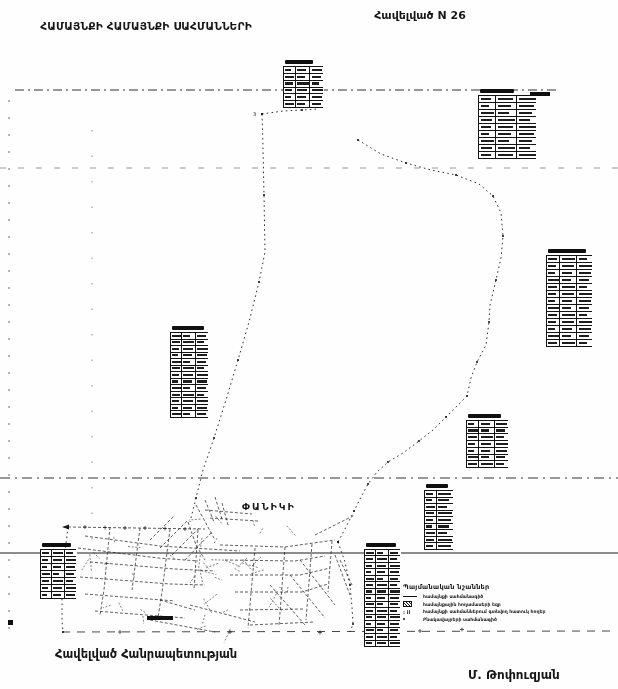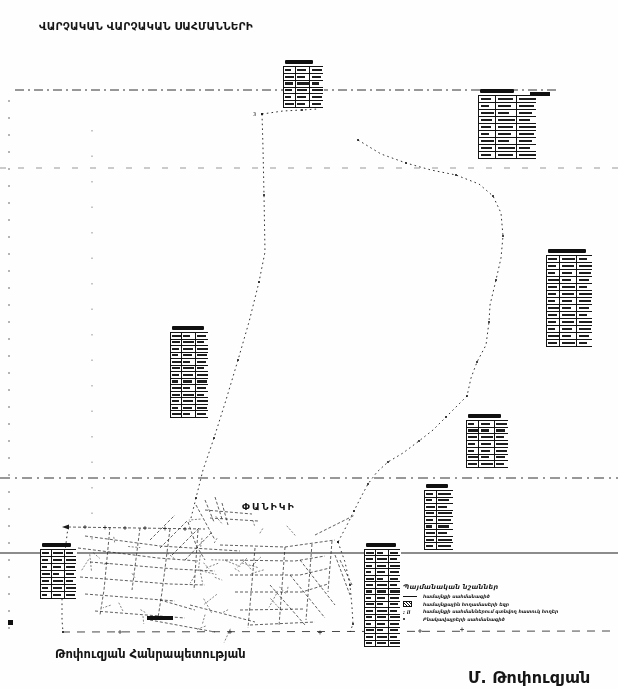--- a/index.html
+++ b/index.html
@@ -5,48 +5,49 @@
   html,body{margin:0;padding:0;background:#e8e8e8;}
   .page{position:relative;width:618px;height:689px;background:#fefefe;overflow:hidden;
         font-family:"DejaVu Sans",sans-serif;color:#161616;}
   .abs{position:absolute;}
   .title-block{left:18px;top:20px;width:256px;text-align:center;
                font-weight:bold;font-size:10.5px;line-height:1.28;letter-spacing:.2px;}
   .annex-block{left:300px;top:9px;width:240px;text-align:center;
                font-weight:bold;font-size:11px;line-height:1.22;}
   .village-label{left:242px;top:501px;font-weight:bold;font-size:9.5px;letter-spacing:2px;}
   .footer-left{left:55px;top:648px;font-weight:bold;font-size:11.5px;line-height:1.18;}
-  .signature{left:468px;top:668px;font-weight:bold;font-size:16px;}
+  .signature{left:468px;top:668px;font-weight:bold;font-size:12px;}
   svg.maplayer{left:0;top:0;}
   
   .ptable{position:absolute;background:#141414;display:grid;gap:1px;border:1px solid #141414;}
   .ptable .cell{background:#fff;position:relative;overflow:hidden;}
   .ptable .cell i{position:absolute;left:10%;top:30%;height:38%;background:#1d1d1d;display:block;}
   .ptitle{position:absolute;height:4px;background:#101010;border-radius:1px;}
   .smudge{position:absolute;background:#101010;}
   
-  .legend{left:403px;top:583px;width:190px;font-style:italic;}
+  .legend{left:403px;top:583px;width:190px;}
   .legend-title{font-weight:bold;font-size:6.5px;margin-bottom:3px;letter-spacing:.3px;}
   .legend-row{display:flex;align-items:center;margin-bottom:2.5px;}
   .legend-sym{width:16px;margin-right:4px;display:flex;align-items:center;justify-content:flex-start;height:5px;}
   .legend-lab{font-size:4.6px;font-weight:bold;white-space:nowrap;}
   .sym-line{width:14px;border-top:1px solid #111;position:relative;}
   .sym-box{width:7px;height:4px;border:1px solid #111;background:repeating-linear-gradient(45deg,#111 0 .5px,#fff .5px 2px);}
   .sym-ticks{font-size:5px;line-height:4px;color:#111;font-weight:bold;}
   .sym-dot{width:2px;height:2px;background:#111;border-radius:50%;}
 </style>
 </head>
 <body>
 
 <div class="page">
 
   <div class="abs title-block">
-    <div>ՎԱՐՉԱԿԱՆ  ՎԱՐՉԱԿԱՆ  ՍԱՀՄԱՆՆԵՐԻ</div>
+    <div>ՀԱՄԱՅՆՔԻ  ՀԱՄԱՅՆՔԻ  ՍԱՀՄԱՆՆԵՐԻ</div>
   </div>
   <div class="abs annex-block">
+    <div>Հավելված N 26</div>
   </div>
 
   <svg id="mapsvg" class="abs maplayer" width="618" height="689" viewBox="0 0 618 689">
       <line x1="15" y1="90" x2="558" y2="90" stroke="#1b1b1b" stroke-width="0.9" stroke-dasharray="9,4,2,4"></line>
       <line x1="0" y1="168" x2="618" y2="168" stroke="#1b1b1b" stroke-width="0.6" stroke-dasharray="6,12" opacity="0.75"></line>
       <line x1="0" y1="478" x2="618" y2="478" stroke="#1b1b1b" stroke-width="0.9" stroke-dasharray="10,5,2,5"></line>
       <line x1="0" y1="553" x2="618" y2="553" stroke="#1b1b1b" stroke-width="1.2"></line>
       <line x1="62" y1="632" x2="612" y2="631" stroke="#1b1b1b" stroke-width="0.8" stroke-dasharray="8,7"></line>
       <line x1="9" y1="100" x2="9" y2="640" stroke="#1b1b1b" stroke-width="0.8" stroke-dasharray="2,15" opacity="0.8"></line>
       <line x1="92" y1="130" x2="92" y2="545" stroke="#1b1b1b" stroke-width="0.7" stroke-dasharray="1.5,24" opacity="0.7"></line>
@@ -936,16 +937,16 @@
         <div class="legend-row">
           <span class="legend-sym">
             <span class="sym-dot"></span>
           </span>
           <span class="legend-lab">Բնակավայրերի սահմանագիծ</span>
         </div>
       </div>
   </div>
 
   <div class="abs footer-left">
-    <div>Թոփուզյան Հանրապետության</div>
+    <div>Հավելված Հանրապետության</div>
   </div>
   <div class="abs signature">Մ. Թոփուզյան</div>
 </div>
 
 </body></html>

